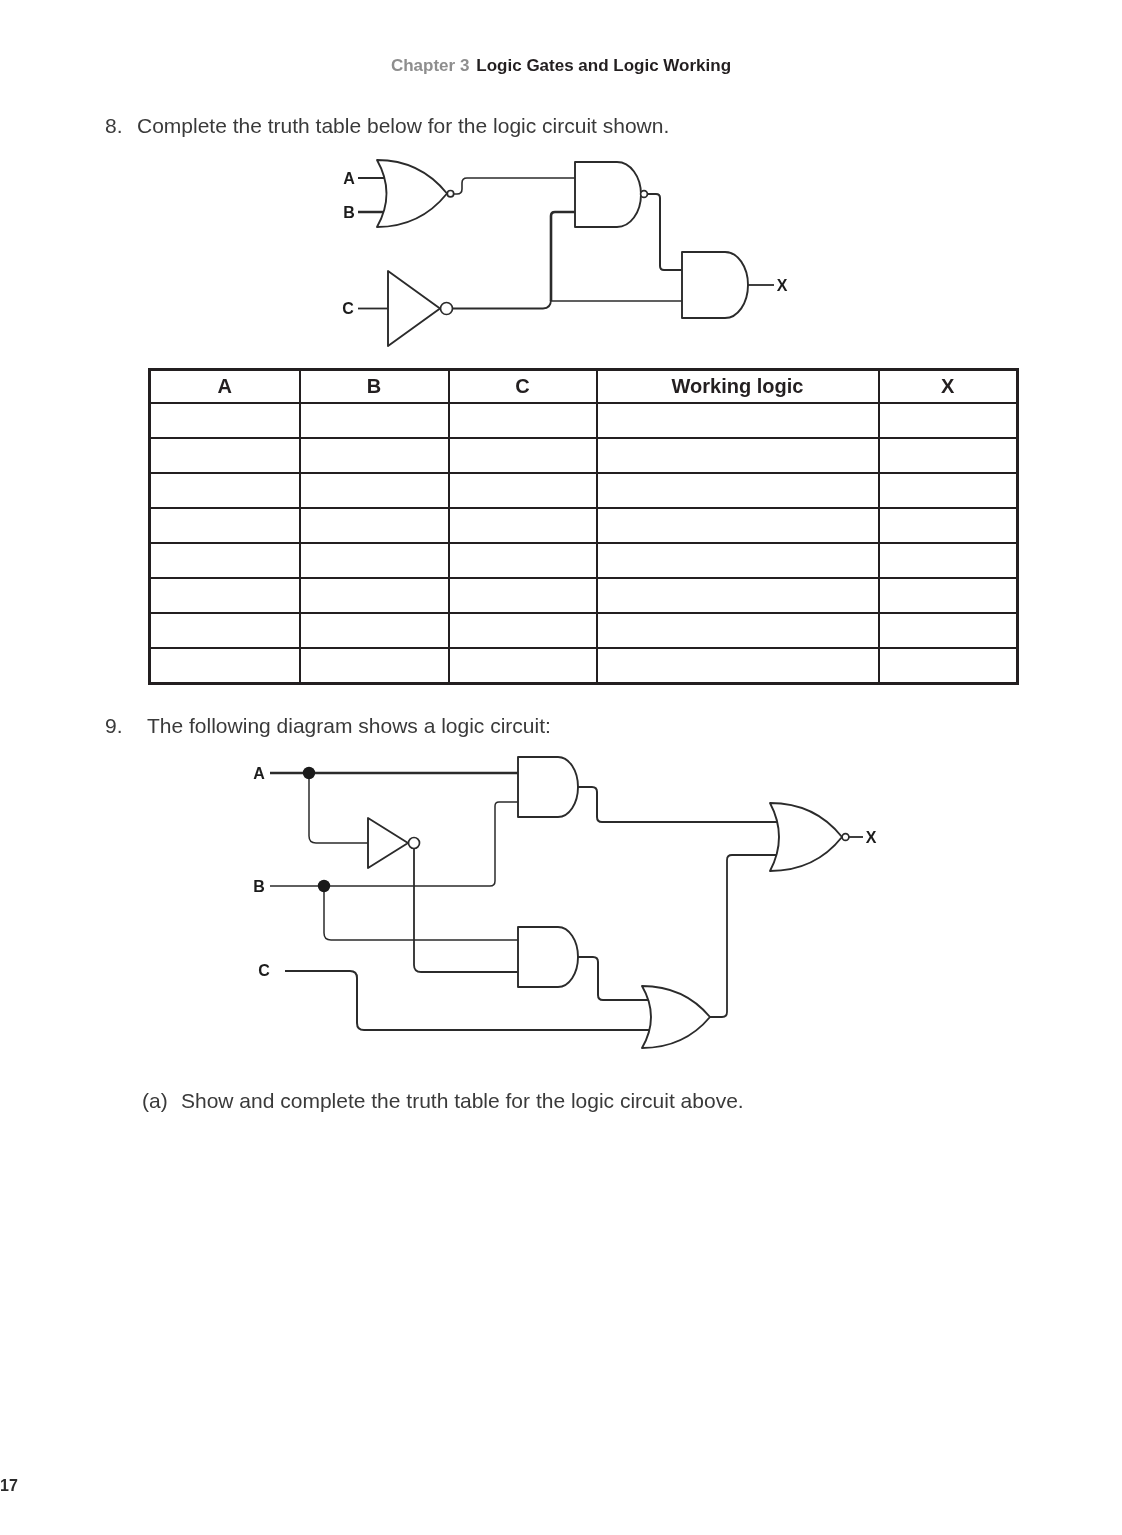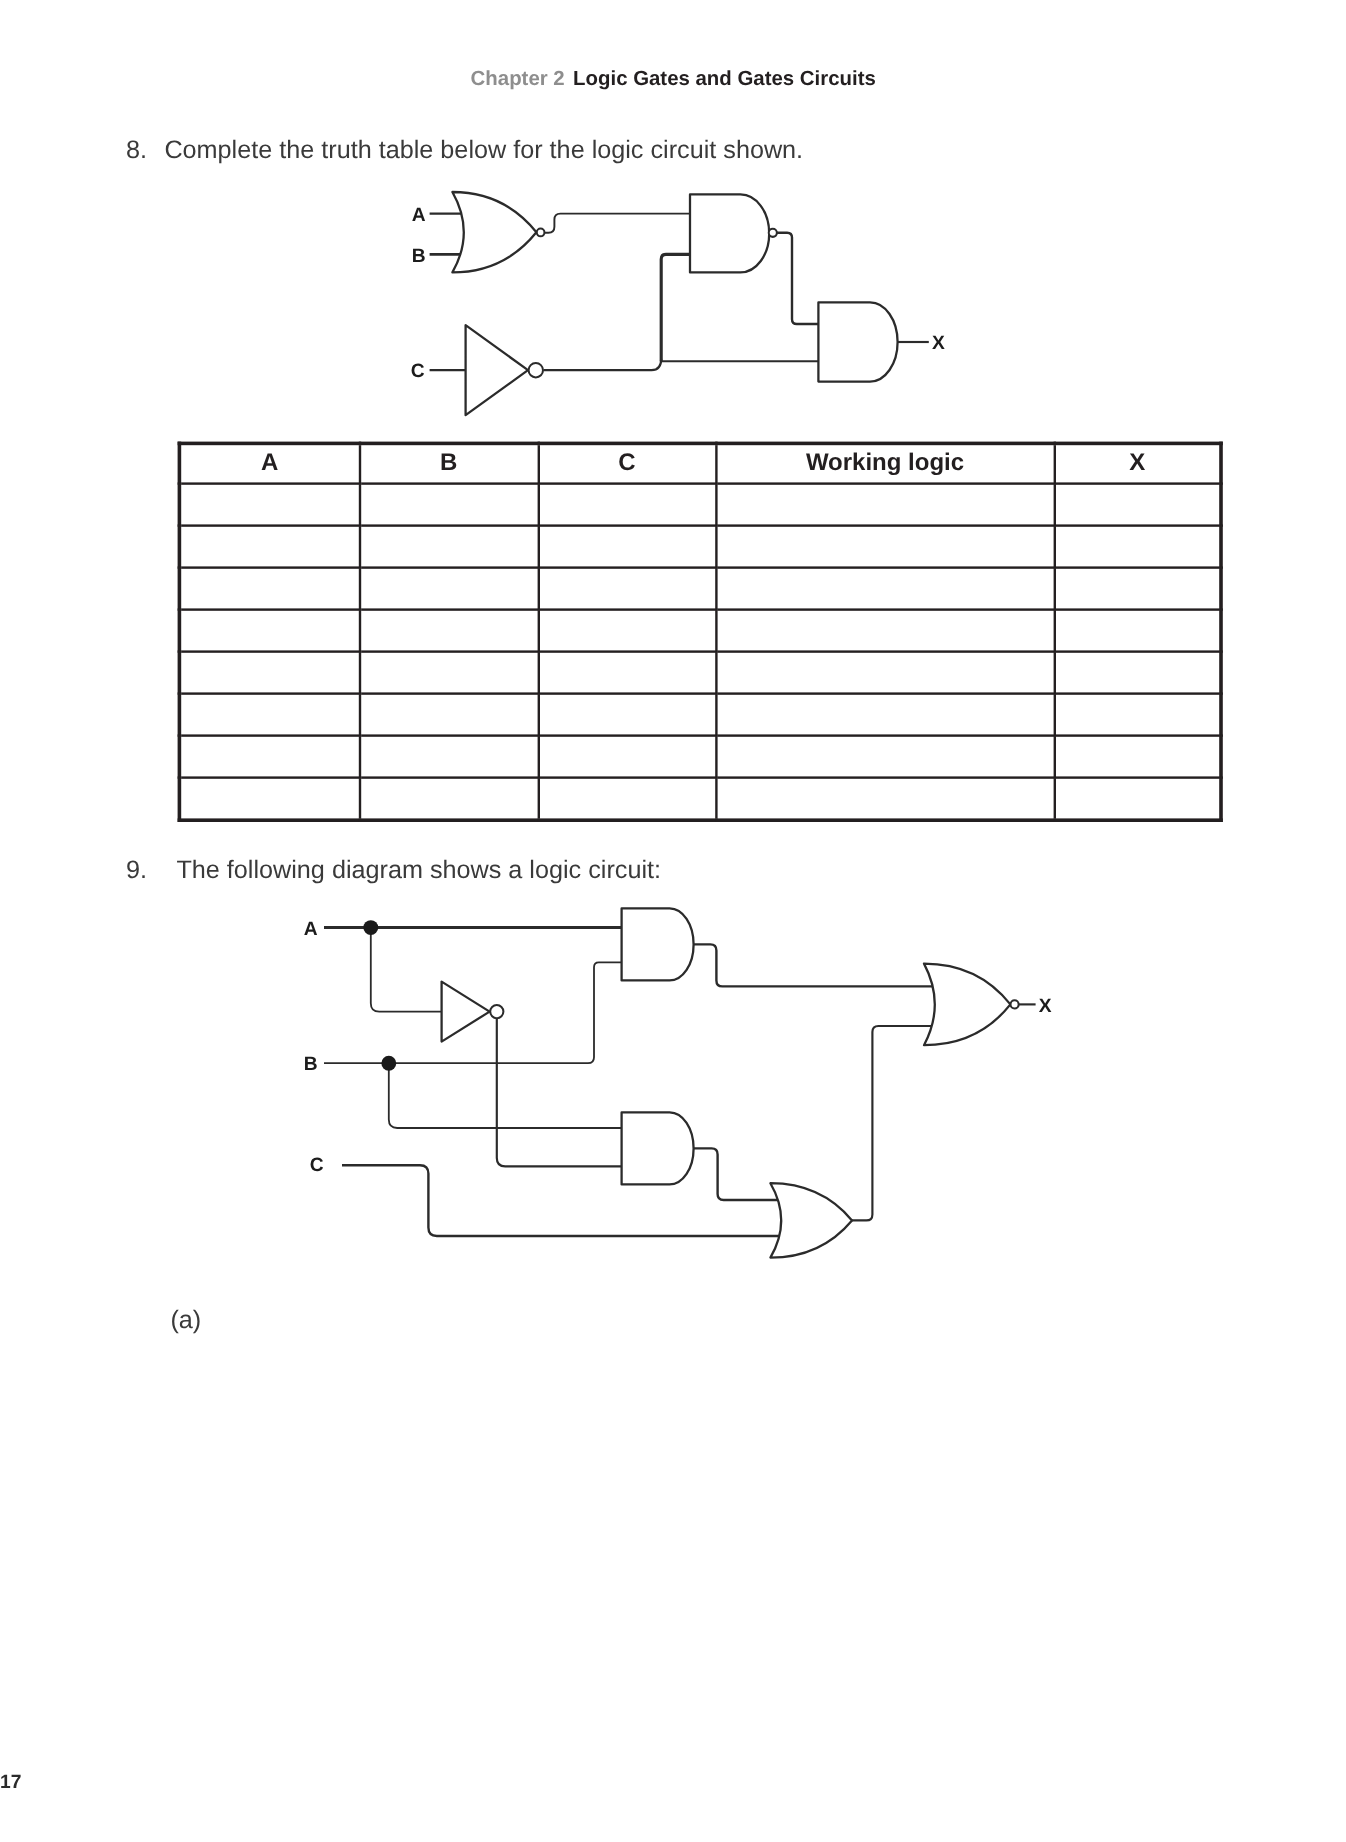--- a/index.html
+++ b/index.html
@@ -50,21 +50,21 @@
     position:absolute;top:1477px;left:0;width:100%;
     font-size:16px;font-weight:bold;color:#2b2b2b;
   }
 </style>
 </head>
 <body>
 
 <div class="page">
 
   <div class="running-head">
-    <span class="chapter">Chapter 2</span><span class="title">Logic Gates and Gates Circuits</span>
+    <span class="chapter">Chapter 3</span><span class="title">Logic Gates and Logic Working</span>
   </div>
 
   <span class="qnum" style="left:105px;top:114px;">8.</span>
   <span class="qtext" style="left:137px;top:114px;">Complete the truth table below for the logic circuit shown.</span>
 
   <svg class="circuit" style="left:330px;top:145px;" width="480" height="215" viewBox="0 0 480 215">
 
     <path class="wire" stroke-width="1.8" d="M28,33 H62"></path>
     <path class="wire" stroke-width="2.4" d="M28,67 H62"></path>
     <path class="wire" stroke-width="1.8" d="M28,163.5 H58"></path>
@@ -193,16 +193,17 @@
     <circle class="dot" cx="69" cy="28" r="6.2"></circle>
     <circle class="dot" cx="84" cy="141" r="6.2"></circle>
 
     <text x="19" y="34" text-anchor="middle">A</text>
     <text x="19" y="147" text-anchor="middle">B</text>
     <text x="24" y="231" text-anchor="middle">C</text>
     <text x="631" y="98" text-anchor="middle">X</text>
   </svg>
 
   <span class="part-label" style="left:142px;top:1089px;">(a)</span>
+  <span class="qtext" style="left:181px;top:1089px;">Show and complete the truth table for the logic circuit above.</span>
 
   <div class="page-number">17</div>
 
 </div>
 
 </body></html>

